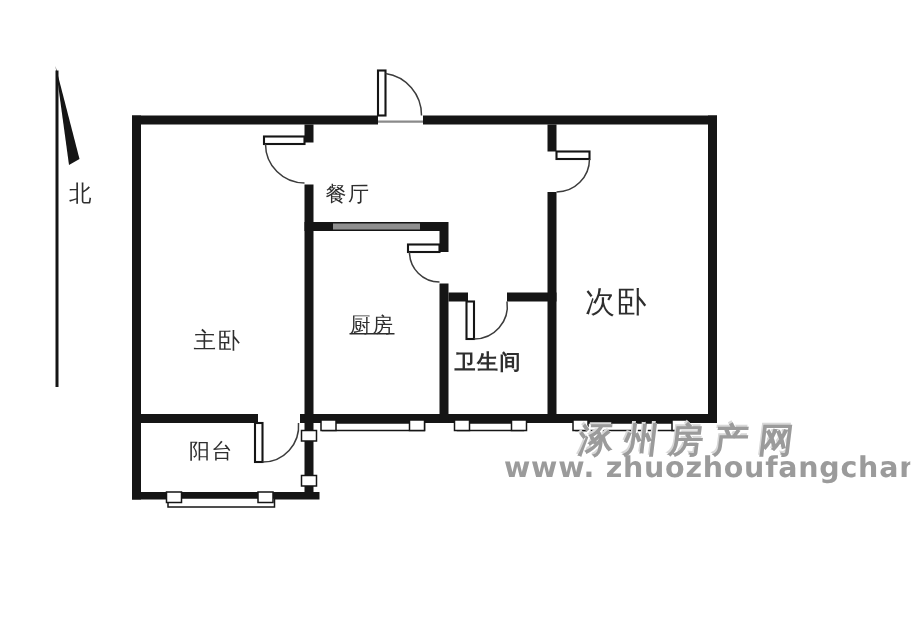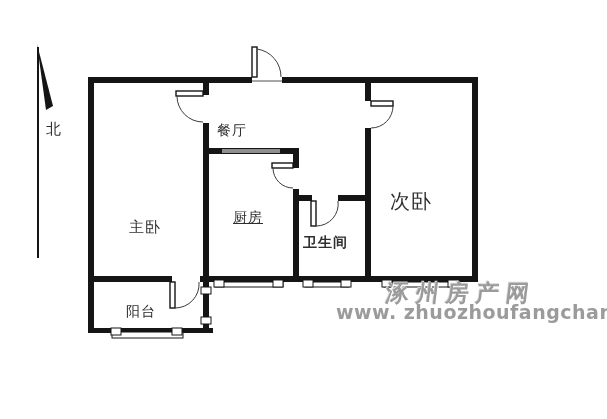--- a/index.html
+++ b/index.html
@@ -16,21 +16,21 @@
   .room-label{
     position:absolute;z-index:2;color:#2e2e2e;font-size:14px;line-height:16px;
     letter-spacing:1px;white-space:nowrap;
   }
   .compass-label{position:absolute;z-index:2;color:#2e2e2e;font-size:15px;}
   .label-master{left:129px;top:183px;font-size:15px;margin-top:36px;}
   .label-dining{left:217px;top:122px;}
   .label-kitchen{left:233px;top:209px;text-decoration:underline;}
   .label-bathroom{left:303px;top:234px;font-weight:bold;}
   .label-second{left:390px;top:193px;font-size:20px;}
-  .label-balcony{left:126px;top:303px;text-align:center;}
+  .label-balcony{left:126px;top:293px;text-align:center;}
   .compass-label{left:46px;top:120px;}
   .watermark{position:absolute;z-index:3;color:#9b9b9b;font-weight:bold;white-space:nowrap;}
   .watermark-name{
     left:386px;top:278px;font-size:23px;letter-spacing:7px;
     transform:skewX(-7deg);
     text-shadow:1px 1px 0 #ffffff,-1px -1px 0 #d8d8d8;
   }
   .watermark-url{
     left:336px;top:301px;font-size:19px;letter-spacing:0.5px;
     text-shadow:1px 1px 0 #ffffff;

